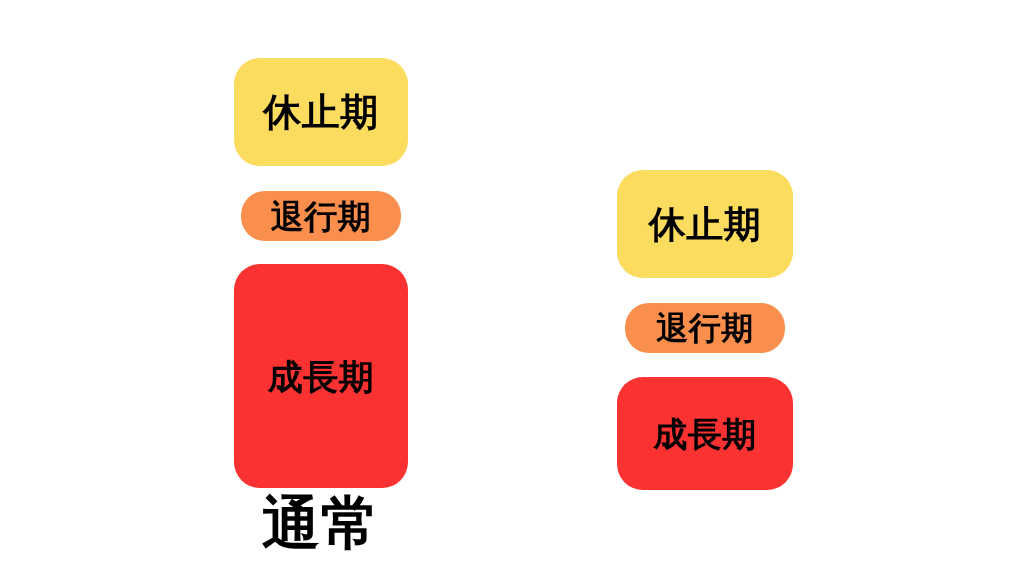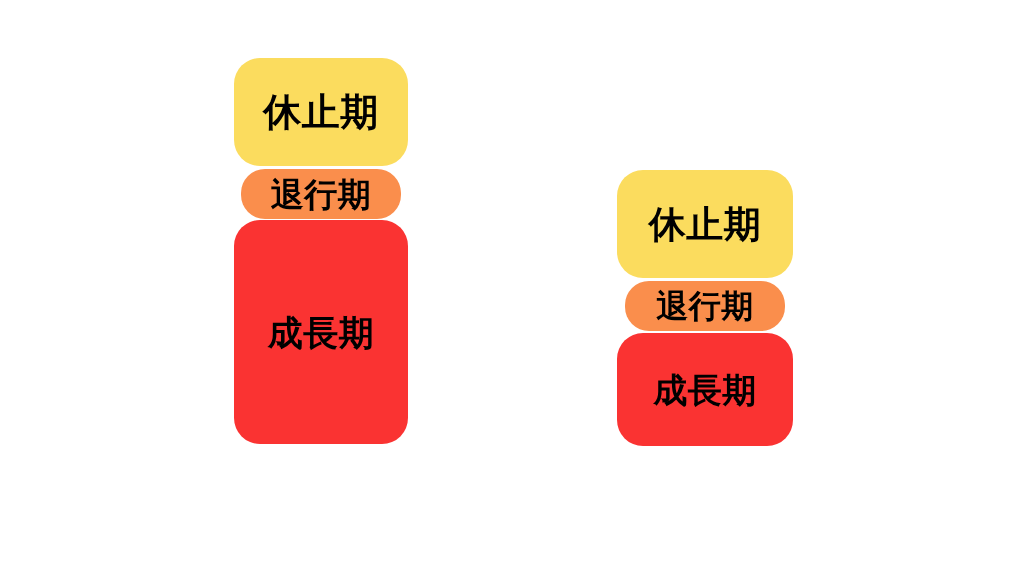--- a/index.html
+++ b/index.html
@@ -41,20 +41,21 @@
     left: 617px;
     top: 170px;
     width: 176px;
   }
 
   .phase-stack {
     width: 100%;
     display: flex;
     flex-direction: column;
     align-items: center;
+    gap: 22px;
   }
 
   .phase {
     box-sizing: border-box;
     display: flex;
     align-items: center;
     justify-content: center;
     color: #000000;
     font-weight: bold;
     letter-spacing: 0.5px;
@@ -138,20 +139,21 @@
       <div class="phase phase-catagen" style="background: rgb(250, 142, 76); height: 50px;">
         <span>退行期</span>
       </div>
 
       <div class="phase phase-anagen" style="background: rgb(250, 51, 50); height: 224px;">
         <span>成長期</span>
       </div>
 
     </div>
 
+    <div class="column-label">通常</div>
   </div>
 
   <div class="column col-aga">
     <div class="phase-stack">
 
       <div class="phase phase-telogen" style="background: rgb(251, 220, 94); height: 108px;">
         <span>休止期</span>
       </div>
 
       <div class="phase phase-catagen" style="background: rgb(250, 142, 76); height: 50px;">

